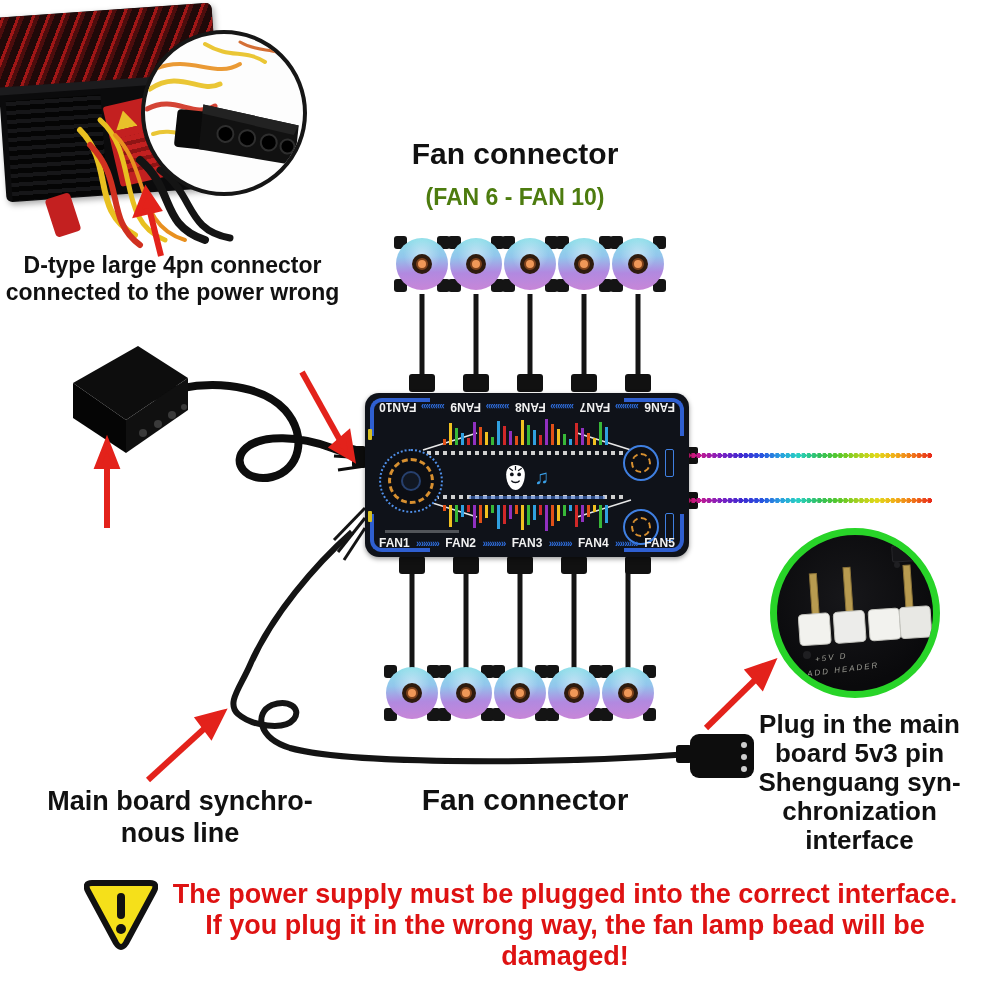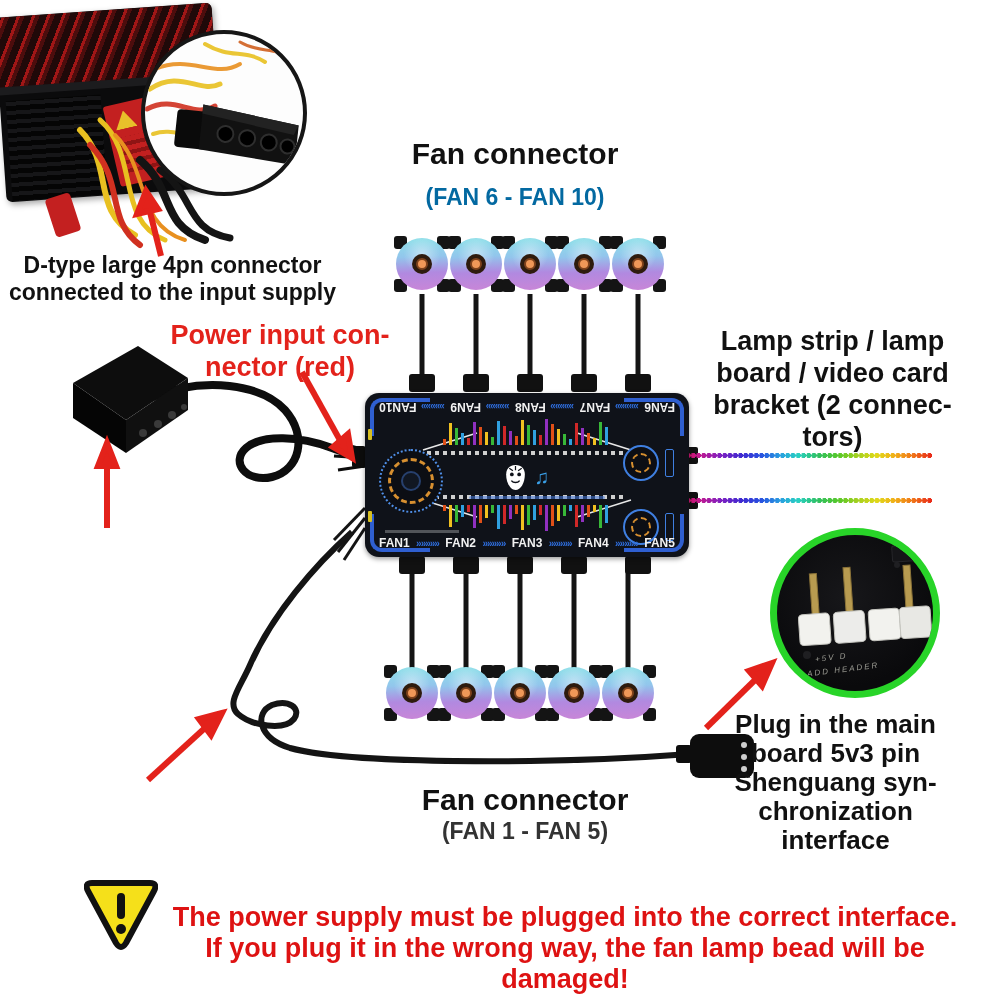--- a/index.html
+++ b/index.html
@@ -97,30 +97,30 @@
      background:radial-gradient(circle at 45% 40%,#17171a 0%,#0a0a0c 70%);}
   .fivev{position:absolute;left:0;top:92px;width:156px;text-align:center;font-weight:bold;
      font-size:56px;color:#2fe62f;z-index:3;
      text-shadow:-3px 0 #000,3px 0 #000,0 -3px #000,0 3px #000,2px 2px #000,-2px 2px #000;}
   .pinlab{position:absolute;color:#9a9a92;font-size:8px;font-style:italic;z-index:2;
      transform:rotate(-7deg);letter-spacing:2px;white-space:nowrap;}
   .pl1{left:38px;top:118px;} .pl2{left:30px;top:130px;}
 
   
   .warn-ico{position:absolute;left:84px;top:877px;z-index:4;}
-  .warn{left:145px;top:879px;width:840px;font-size:27px;line-height:31px;color:#de1212;z-index:4;margin-top:23px;}
+  .warn{left:145px;top:879px;width:840px;font-size:27px;line-height:31px;color:#de1212;z-index:4;}
 
   
   .caption{left:0;top:252px;width:345px;font-size:23px;}
   .red-label{left:120px;top:320px;width:320px;font-size:27px;color:#e3221b;z-index:4;}
   .djl{left:10px;top:530px;width:210px;font-size:28px;}
   .ftt{left:365px;top:136px;width:300px;font-size:30px;}
-  .fts{left:365px;top:184px;width:300px;font-size:23px;font-weight:600;color:#0369a1;}
+  .fts{left:365px;top:184px;width:300px;font-size:23px;font-weight:600;color:#4d7c0f;}
   .lamp{left:690px;top:326px;width:285px;font-size:27px;}
-  .plug{left:718px;top:710px;width:235px;font-size:26px;line-height:29px;z-index:3;}
+  .plug{left:742px;top:710px;width:235px;font-size:26px;line-height:29px;z-index:3;}
   .mbl{left:20px;top:786px;width:320px;font-size:27px;}
   .fbt{left:375px;top:782px;width:300px;font-size:30px;}
   .fbs{left:375px;top:818px;width:300px;font-size:23px;font-weight:600;color:#333;}
 </style>
 </head>
 <body>
 
 <div class="canvas">
 
   <svg class="layer" width="1000" height="1000" style="z-index:1">
@@ -226,36 +226,31 @@
     <polygon points="25,45 90,8 140,40 78,82" fill="#0d0d0d"></polygon>
     <polygon points="25,45 78,82 78,115 25,80" fill="#050505"></polygon>
     <polygon points="78,82 140,40 140,72 78,115" fill="#101010"></polygon>
     <circle cx="95" cy="95" r="4" fill="#3a3a3a"></circle>
       <circle cx="110" cy="86" r="4" fill="#3a3a3a"></circle>
     <circle cx="124" cy="77" r="4" fill="#3a3a3a"></circle>
       <circle cx="136" cy="69" r="3" fill="#3a3a3a"></circle>
   </svg>
 
   <div class="t caption">D-type large 4pn connector
-connected to the input supply</div>
-  <div class="t red-label">Power input con-
-nector (red)</div>
+connected to the power wrong</div>
   <div class="t ftt">Fan connector</div>
   <div class="t fts">(FAN 6 - FAN 10)</div>
-  <div class="t lamp">Lamp strip / lamp
-board / video card
-bracket (2 connec-
-tors)</div>
   <div class="t plug">Plug in the main
 board 5v3 pin
 Shenguang syn-
 chronization
 interface</div>
+  <div class="t mbl">Main board synchro-
+nous line</div>
   <div class="t fbt">Fan connector</div>
-  <div class="t fbs">(FAN 1 - FAN 5)</div>
 
   <div class="fan-row" id="fanTop" style="left:395px;top:237px">
       <div class="fan">
         <div class="pad tl"></div>
         <div class="pad tr"></div>
         <div class="pad bl"></div>
         <div class="pad br"></div>
         <div class="blade"></div>
         <div class="hubring"></div>
         <div class="hubdot"></div>

